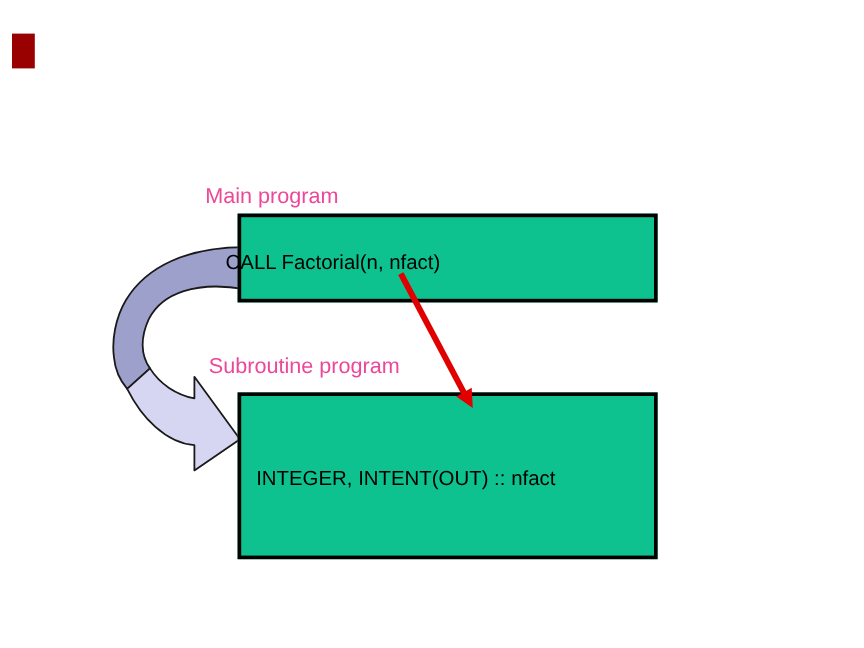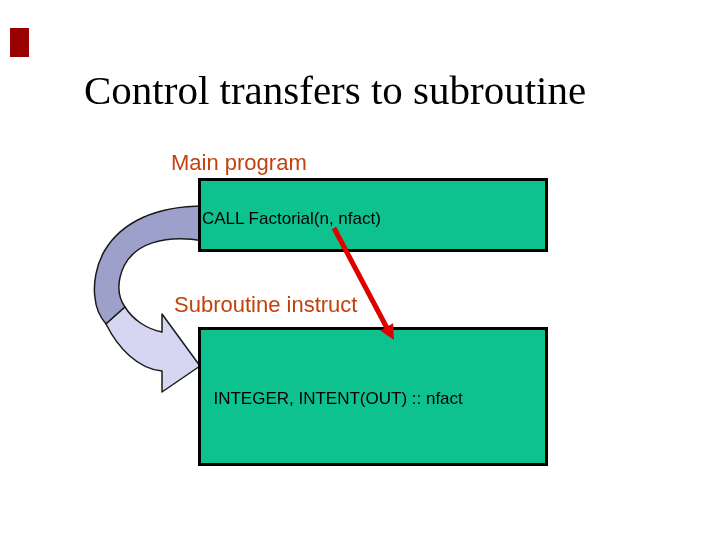--- a/index.html
+++ b/index.html
@@ -19,52 +19,51 @@
   }
 
   .slide-title {
     left: 84px; top: 66px; width: 600px;
     font-family: "Liberation Serif", "DejaVu Serif", serif;
     font-size: 41px; line-height: 48px; color: #000000;
     white-space: nowrap;
   }
 
   .section-label {
-    font-size: 22px; line-height: 26px; color: #c2410c; white-space: nowrap;
+    font-size: 18px; line-height: 26px; color: #ec4899; white-space: nowrap;
   }
   .label-main { left: 171px; top: 150px; }
   .label-sub  { left: 174px; top: 292px; }
 
   .green-box {
     box-sizing: border-box;
     background: var(--box-fill, #0EC290);
     border: 3px solid var(--box-border, #000000);
   }
   .box-main { left: 198px; top: 178px; width: 350px; height: 74px; }
   .box-sub  { left: 198px; top: 327px; width: 350px; height: 139px; }
 
   .code-text {
     font-size: 17px; line-height: 23px; color: #000000;
     white-space: pre;
   }
-  .code-main { left: 202px; top: 207px; }
+  .code-main { left: 188px; top: 207px; }
   .code-sub  { left: 204px; top: 341px; }
   .code-line { min-height: 23px; }
 
   .return-arrow-svg { left: 88px; top: 198px; }
   .transfer-arrow-svg { left: 325px; top: 218px; }
 </style>
 </head>
 <body>
 
 <div class="slide">
 
   <div class="abs corner-chip"></div>
 
-  <div class="abs slide-title">Control transfers to subroutine</div>
 
   <svg class="abs return-arrow-svg" width="117" height="200" viewBox="0 0 117 200" xmlns="http://www.w3.org/2000/svg">
     <path d="M 116 8
              C 68 8 34 24 17 52
              C 8 67 5 86 7 100
              C 8 111 12 119 18 126
              L 37 109
              C 29 98 29 83 36 68
              C 47 46 76 36 116 43
              Z" fill="#9EA0CC" stroke="#1a1a1a" stroke-width="1.5" stroke-linejoin="round"></path>
@@ -75,21 +74,21 @@
              L 74 194
              L 74 173
              C 50 171 30 150 18 126
              Z" fill="#D6D6F2" stroke="#1a1a1a" stroke-width="1.5" stroke-linejoin="round"></path>
   </svg>
 
   <div class="abs section-label label-main">Main program</div>
   <div class="abs green-box box-main"></div>
   <div class="abs code-text code-main">CALL Factorial(n, nfact)</div>
 
-  <div class="abs section-label label-sub">Subroutine instruct</div>
+  <div class="abs section-label label-sub">Subroutine program</div>
   <div class="abs green-box box-sub"></div>
   <div class="abs code-text code-sub">
     <div class="code-line">  INTEGER, INTENT(OUT) :: nfact</div>
     
     
   </div>
 
   <svg class="abs transfer-arrow-svg" width="80" height="130" viewBox="0 0 80 130" xmlns="http://www.w3.org/2000/svg">
     <line x1="9" y1="10" x2="62" y2="110" stroke="#E00000" stroke-width="5"></line>
     <polygon points="69,122 55.2,112.4 68.1,105.2" fill="#E00000"></polygon>

